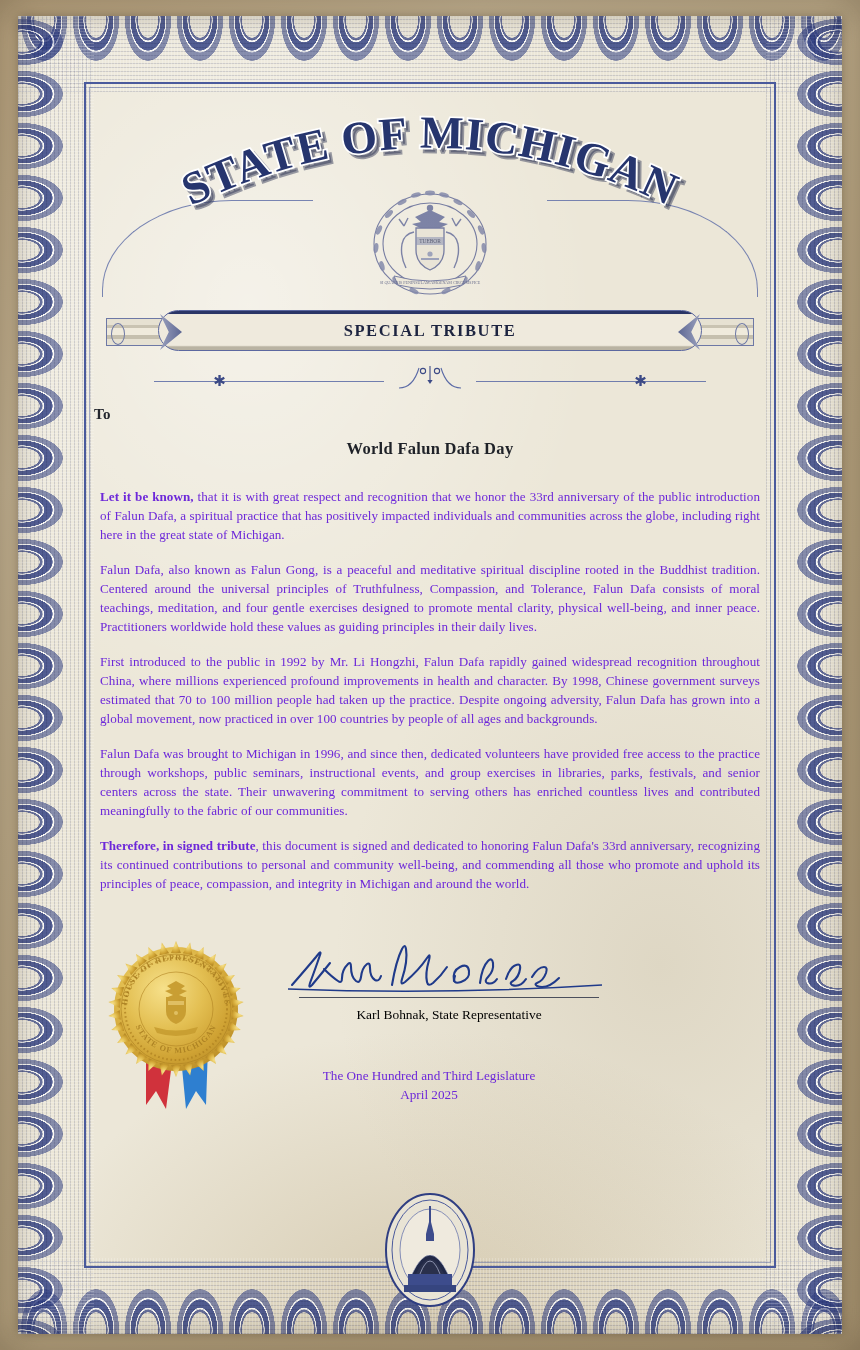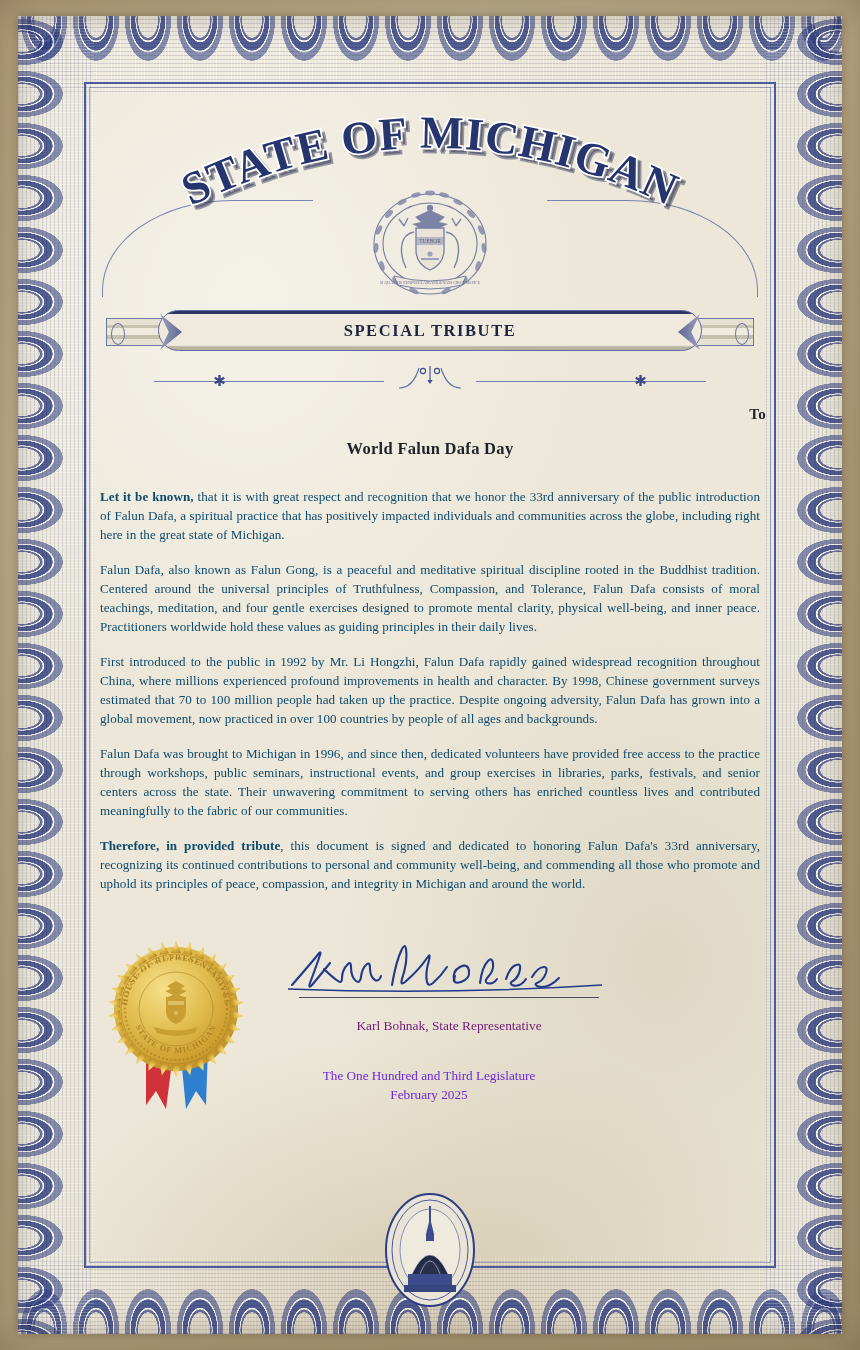--- a/index.html
+++ b/index.html
@@ -293,21 +293,21 @@
   .sub-rule .drop {
     position: absolute;
     left: 50%;
     top: -6px;
     transform: translateX(-50%);
     width: 70px;
     height: 26px;
   }
 
   .to-word {
-    text-align: right;
+    text-align: left;
     font-size: 15px;
     font-weight: bold;
     color: #23262e;
     margin-top: 14px;
     letter-spacing: 0.3px;
   }
   .honoree {
     text-align: center;
     font-size: 16.5px;
     font-weight: bold;
@@ -319,21 +319,21 @@
   
   .body-text {
     margin-top: 28px;
     padding: 0 6px;
   }
   .body-text p {
     margin: 0 0 15px 0;
     font-size: 13.1px;
     line-height: 1.47;
     text-align: justify;
-    color: #0c4a6e;
+    color: #6d28d9;
     letter-spacing: 0.05px;
   }
   .body-text p b { font-weight: bold; }
 
   
   .sig-zone {
     position: relative;
     margin-top: 34px;
     height: 250px;
   }
@@ -366,22 +366,22 @@
     margin-bottom: 2px;
   }
   .signature svg { position: absolute; left: 0; top: 0; }
   .sig-line {
     width: 300px;
     margin: 0 auto;
     border-bottom: 1px solid #4b4f5c;
   }
   .sig-name {
     font-size: 13.4px;
-    color: #701a75;
-    margin-top: 20px;
+    color: #000000;
+    margin-top: 9px;
   }
   .sig-district {
     font-size: 13.4px;
     color: #23262e;
     margin-top: 1px;
   }
 
   .legis-block {
     position: absolute;
     left: 170px;
@@ -555,21 +555,21 @@
         <p>
           <span>Falun Dafa, also known as Falun Gong, is a peaceful and meditative spiritual discipline rooted in the Buddhist tradition. Centered around the universal principles of Truthfulness, Compassion, and Tolerance, Falun Dafa consists of moral teachings, meditation, and four gentle exercises designed to promote mental clarity, physical well-being, and inner peace. Practitioners worldwide hold these values as guiding principles in their daily lives.</span>
         </p>
         <p>
           <span>First introduced to the public in 1992 by Mr. Li Hongzhi, Falun Dafa rapidly gained widespread recognition throughout China, where millions experienced profound improvements in health and character. By 1998, Chinese government surveys estimated that 70 to 100 million people had taken up the practice. Despite ongoing adversity, Falun Dafa has grown into a global movement, now practiced in over 100 countries by people of all ages and backgrounds.</span>
         </p>
         <p>
           <span>Falun Dafa was brought to Michigan in 1996, and since then, dedicated volunteers have provided free access to the practice through workshops, public seminars, instructional events, and group exercises in libraries, parks, festivals, and senior centers across the state. Their unwavering commitment to serving others has enriched countless lives and contributed meaningfully to the fabric of our communities.</span>
         </p>
         <p>
-          <b>Therefore, in provided tribute</b><span>, this document is signed and dedicated to honoring Falun Dafa's 33rd anniversary, recognizing its continued contributions to personal and community well-being, and commending all those who promote and uphold its principles of peace, compassion, and integrity in Michigan and around the world.</span>
+          <b>Therefore, in signed tribute</b><span>, this document is signed and dedicated to honoring Falun Dafa's 33rd anniversary, recognizing its continued contributions to personal and community well-being, and commending all those who promote and uphold its principles of peace, compassion, and integrity in Michigan and around the world.</span>
         </p>
       </div>
 
       <div class="sig-zone">
 
         <div class="seal">
           <div class="ribbons">
             <svg viewBox="0 0 86 78" width="86" height="78">
               <polygon points="10,0 38,0 30,62 20,44 10,58" fill="#d0323c"></polygon>
               <polygon points="44,0 72,0 70,58 60,44 50,62" fill="#2e7fd0"></polygon>
@@ -660,19 +660,19 @@
               </g>
               <path d="M4 56 Q160 62 318 52" fill="none" stroke="#1f3a8a" stroke-width="1.6"></path>
             </svg>
           </div>
           <div class="sig-line"></div>
           <div class="sig-name">Karl Bohnak, State Representative</div>
         </div>
 
         <div class="legis-block">
           <div>The One Hundred and Third Legislature</div>
-          <div>February 2025</div>
+          <div>April 2025</div>
         </div>
 
       </div>
     </div>
   </div>
 </div>
 
 </body></html>

